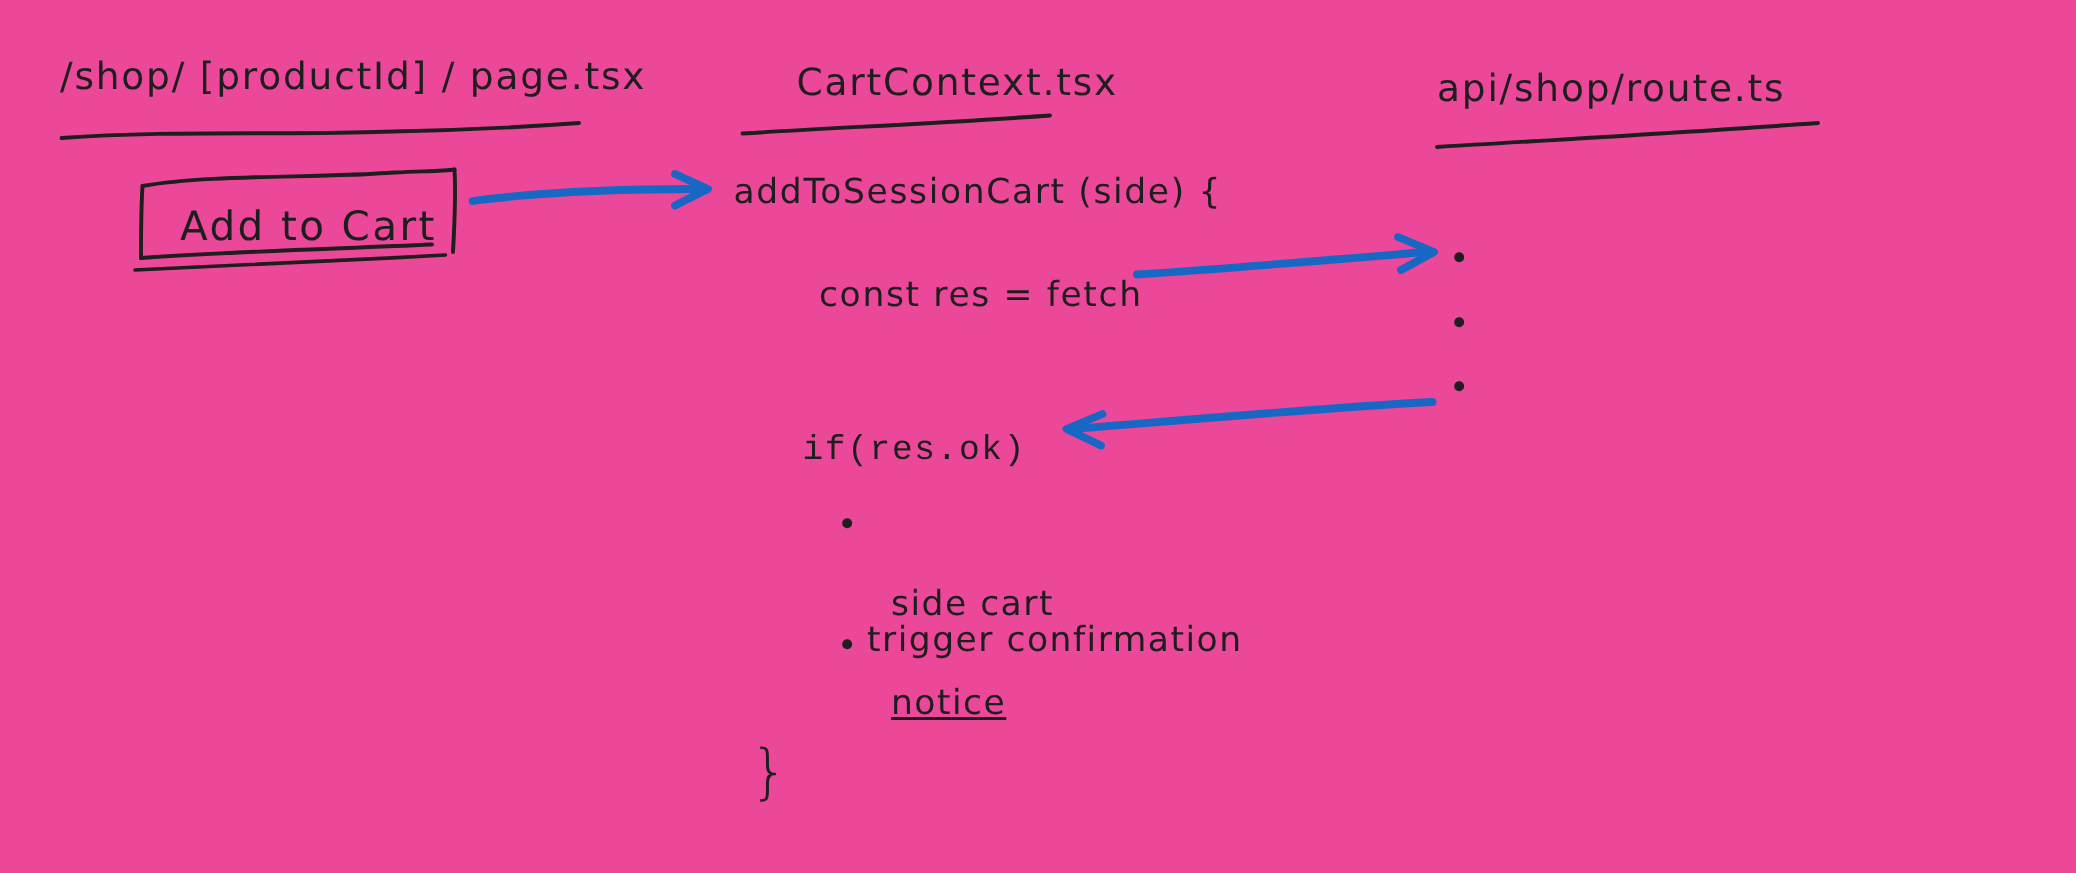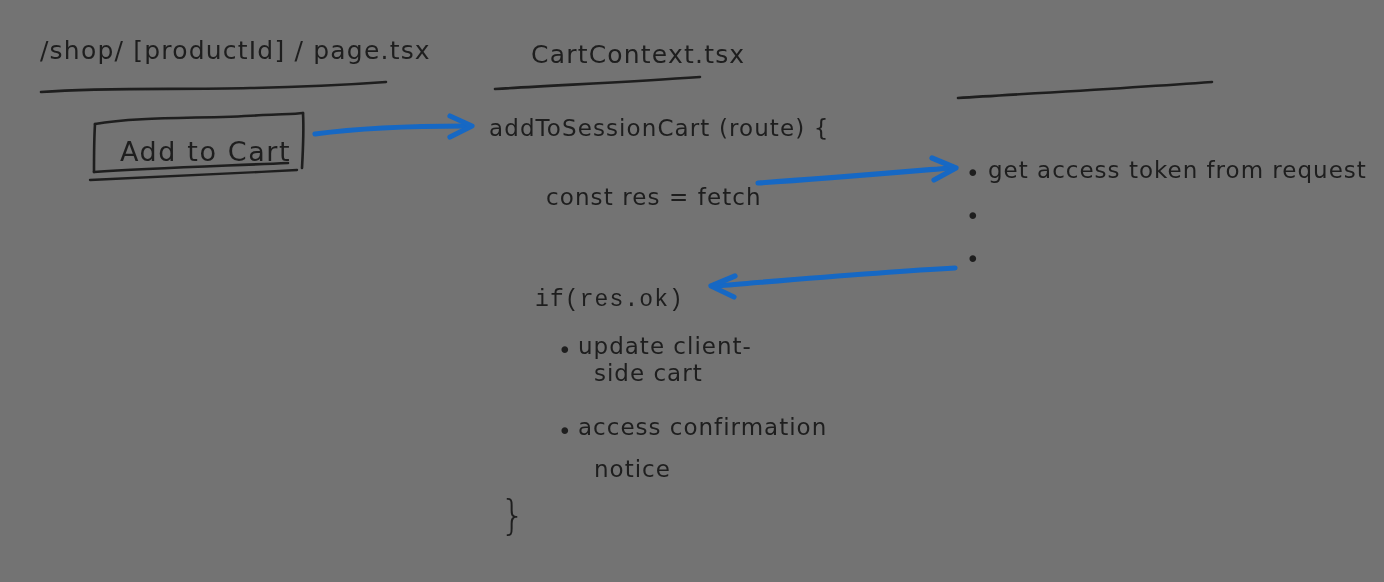--- a/index.html
+++ b/index.html
@@ -4,21 +4,21 @@
 <style>
   html, body {
     margin: 0;
     padding: 0;
     background: #ffffff;
   }
   #canvas {
     position: relative;
     width: 1384px;
     height: 582px;
-    background: #737373;
+    background: #ec4899;
     overflow: hidden;
     font-family: "DejaVu Sans", sans-serif;
   }
   .hand {
     position: absolute;
     color: #1e1e1e;
     font-family: "DejaVu Sans", sans-serif;
     font-weight: 400;
     white-space: nowrap;
     letter-spacing: 0.4px;
@@ -90,37 +90,36 @@
       <path d="M735,276 L711,286 L734,297" fill="none" stroke="#1668c4" stroke-width="5.2" stroke-linecap="round" stroke-linejoin="round"></path>
     </g>
   </svg>
 
   <div class="hand col-head" style="left:40px; top:36px;">/shop/ [productId] / page.tsx</div>
 
   <div class="hand btn-label" style="left:120px; top:136px;">Add to Cart</div>
 
   <div class="hand col-head" style="left:496px; top:40px;margin-left:35px;">CartContext.tsx</div>
 
-  <div class="hand code" style="left:489px; top:115px;">addToSessionCart (route) {</div>
+  <div class="hand code" style="left:489px; top:115px;">addToSessionCart (side) {</div>
 
   <div class="hand code" style="left:546px; top:184px;">const res = fetch</div>
 
   <div class="hand code" style="left:535px; top:287px;font-family:Liberation Mono, monospace;">if(res.ok)</div>
 
   <div class="hand bullet-line" style="left:558px; top:337px;">•</div>
-  <div class="hand bullet-line" style="left:578px; top:333px;">update client-</div>
-  <div class="hand bullet-line" style="left:594px; top:360px;">side cart</div>
+  <div class="hand bullet-line" style="left:594px; top:390px;">side cart</div>
 
   <div class="hand bullet-line" style="left:558px; top:418px;">•</div>
-  <div class="hand bullet-line" style="left:578px; top:414px;">access confirmation</div>
-  <div class="hand bullet-line" style="left:594px; top:456px;">notice</div>
+  <div class="hand bullet-line" style="left:578px; top:414px;">trigger confirmation</div>
+  <div class="hand bullet-line" style="left:594px; top:456px;text-decoration:underline;">notice</div>
 
   <div class="hand brace" style="left:500px; top:492px;">}</div>
 
+  <div class="hand col-head" style="left:958px; top:44px;">api/shop/route.ts</div>
 
   <div class="hand bullet-line" style="left:966px; top:160px;">•</div>
-  <div class="hand bullet-line" style="left:988px; top:157px;">get access token from request</div>
 
   <div class="hand bullet-line" style="left:966px; top:203px;">•</div>
 
   <div class="hand bullet-line" style="left:966px; top:246px;">•</div>
 
 </div>
 
 </body></html>

